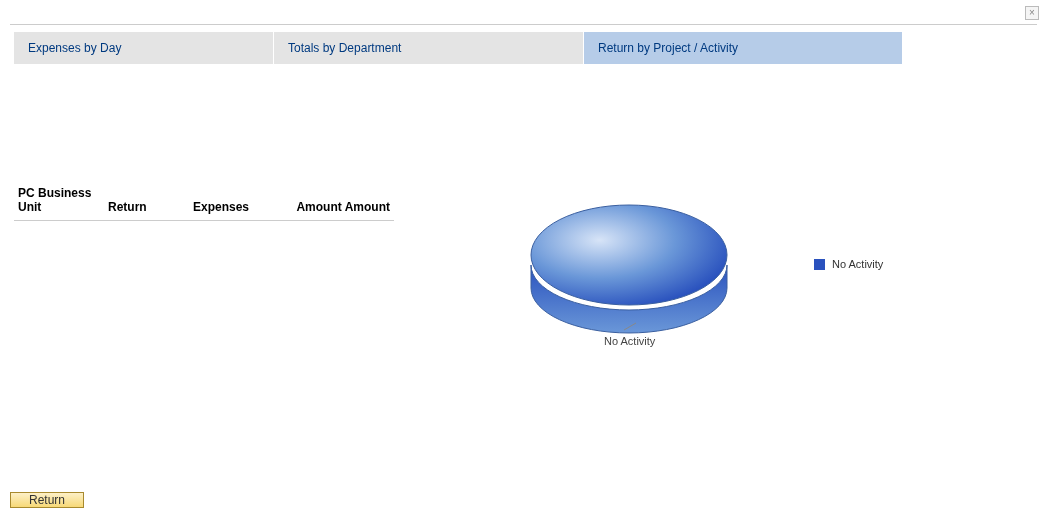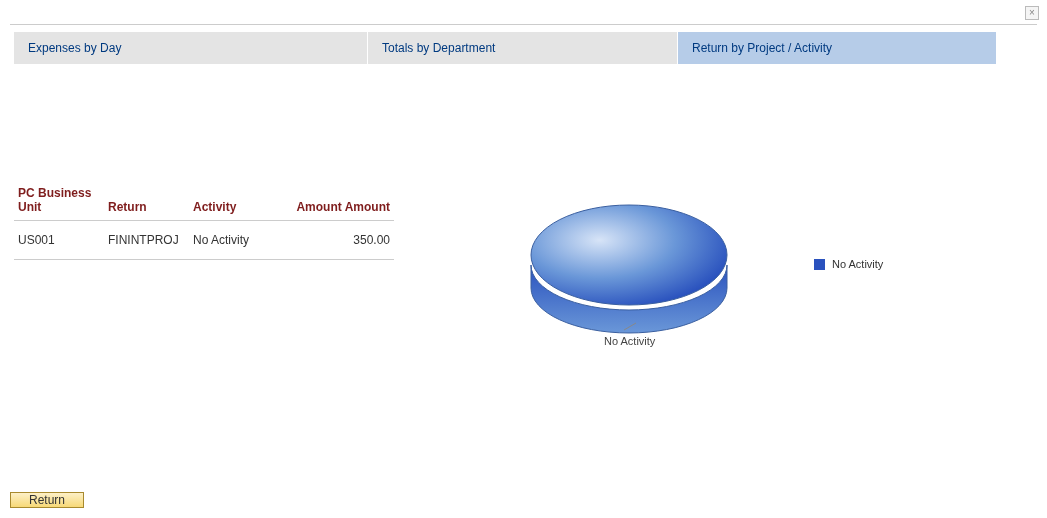--- a/index.html
+++ b/index.html
@@ -47,37 +47,37 @@
       color: #003a80;
       cursor: pointer;
       border-right: 1px solid #fff;
     }
     .tab.inactive {
       background: #e4e4e4;
     }
     .tab.active {
       background: #b6cce8;
     }
-    .tab1 { width: 354px; }
+    .tab1 { width: 260px; }
     .tab2 { width: 310px; }
     .tab3 { width: 318px; border-right: none; }
     .content {
       position: absolute;
       top: 180px;
       left: 14px;
       display: flex;
       align-items: flex-start;
     }
     .data-table {
       width: 380px;
       border-collapse: collapse;
     }
     .data-table th {
       text-align: left;
-      color: #7f1d1d;
+      color: #000000;
       font-weight: bold;
       font-size: 12px;
       padding: 6px 4px;
       border-bottom: 1px solid #ccc;
       vertical-align: bottom;
     }
     .data-table td {
       padding: 12px 4px;
       border-bottom: 1px solid #ccc;
       font-size: 12px;
@@ -142,31 +142,25 @@
   <div class="tab inactive tab2">Totals by Department</div>
   <div class="tab active tab3">Return by Project / Activity</div>
 </div>
 
 <div class="content">
   <table class="data-table">
     <thead>
       <tr>
         <th style="width:90px">PC Business Unit</th>
         <th style="width:85px">Return</th>
-        <th style="width:100px">Activity</th>
+        <th style="width:100px">Expenses</th>
         <th class="num">Amount Amount</th>
       </tr>
     </thead>
     <tbody>
-      <tr>
-        <td>US001</td>
-        <td>FININTPROJ</td>
-        <td>No Activity</td>
-        <td class="num">350.00</td>
-      </tr>
     </tbody>
   </table>
 
   <div class="chart-area">
     <svg class="pie" width="230" height="170">
       <defs>
         <radialGradient id="pg" cx="35%" cy="35%" r="70%">
           <stop offset="0%" stop-color="#d7e4f7"></stop>
           <stop offset="55%" stop-color="#6a97d8"></stop>
           <stop offset="100%" stop-color="#2a52be"></stop>

